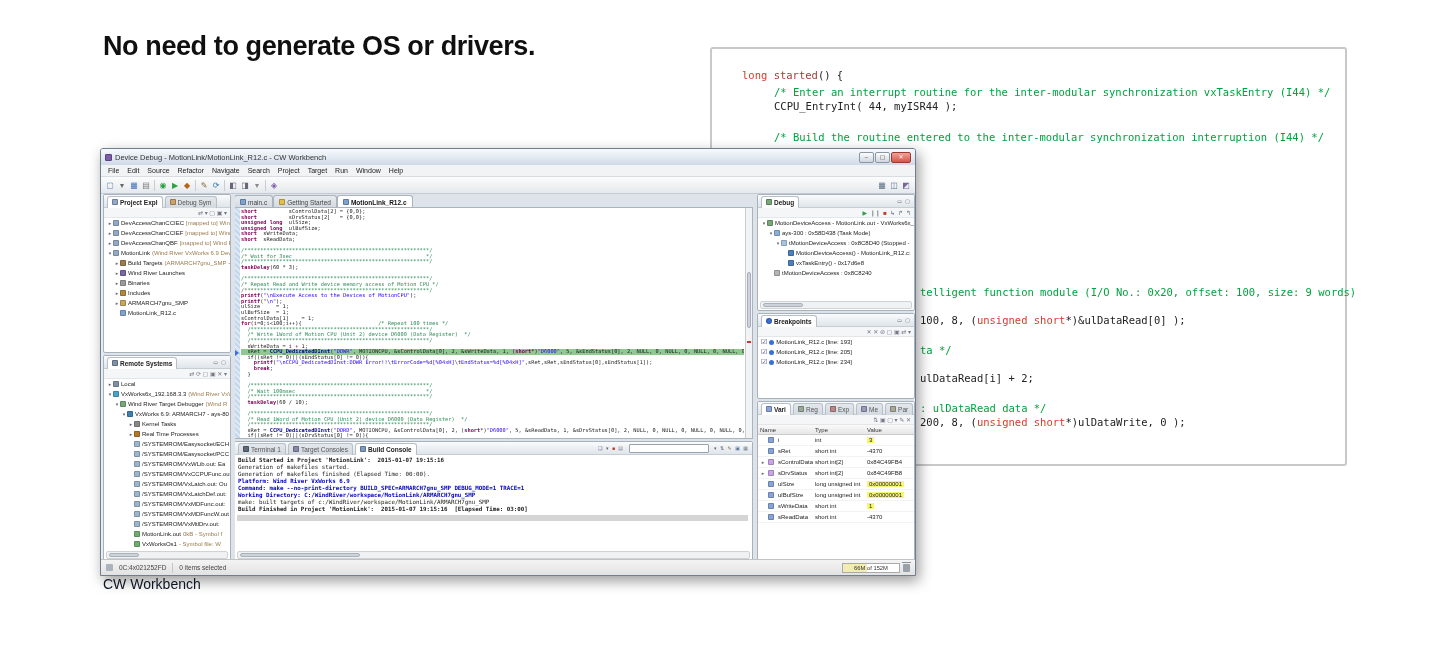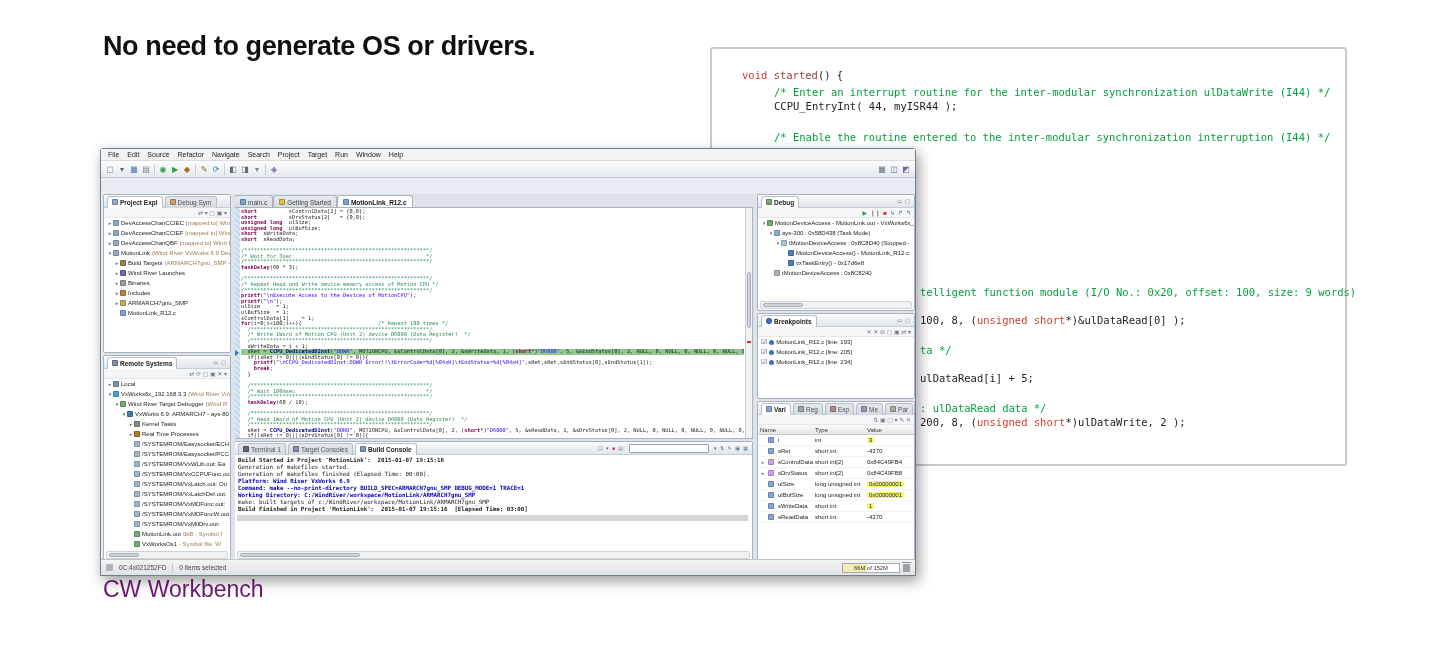--- a/index.html
+++ b/index.html
@@ -3,21 +3,21 @@
 <meta charset="utf-8">
 <style>
   *{margin:0;padding:0;box-sizing:border-box}
   html,body{width:1440px;height:650px;background:#fff;overflow:hidden;
     font-family:"Liberation Sans",sans-serif}
   .slide{position:relative;width:1440px;height:650px;background:#fff}
 
   
   .headline{position:absolute;left:103px;top:28px;font-size:27px;font-weight:bold;
     color:#101010;line-height:36px;letter-spacing:-0.4px}
-  .caption{position:absolute;left:103px;top:576px;font-size:23px;color:#701a75}
+  .caption{position:absolute;left:103px;top:576px;font-size:14px;color:#0f172a}
 
   
   .code-panel{position:absolute;left:710px;top:47px;width:637px;height:419px;
     background:#fff;border:2px solid #c9c9c9;border-radius:3px;z-index:1}
   .bp-line{position:absolute;white-space:pre;font-family:"DejaVu Sans Mono",monospace;
     font-size:10.5px;line-height:13px}
   .seg-p{color:#222}.seg-c{color:#00a33e}.seg-k{color:#d43d2a}.seg-f{color:#9e3b33}
 
   
   .ide{position:absolute;left:100px;top:148px;width:816px;height:428px;z-index:2;
@@ -141,34 +141,43 @@
 <body>
 
 <div class="slide">
 
   <div class="headline">
     <div>No need to generate OS or drivers.</div>
   </div>
 
   <div class="code-panel">
     <div id="codePanel" style="position:absolute;inset:0">
-        <div class="bp-line" style="left: 30px; top: 20px;"><span class="seg-k">void</span><span class="seg-p"> </span><span class="seg-f">started</span><span class="seg-p">() {</span></div>
-        <div class="bp-line" style="left: 62px; top: 37px;"><span class="seg-c">/* Enter an interrupt routine for the inter-modular synchronization ulDataWrite (I44) */</span></div>
+        <div class="bp-line" style="left: 30px; top: 20px;"><span class="seg-k">long</span><span class="seg-p"> </span><span class="seg-f">started</span><span class="seg-p">() {</span></div>
+        <div class="bp-line" style="left: 62px; top: 37px;"><span class="seg-c">/* Enter an interrupt routine for the inter-modular synchronization vxTaskEntry (I44) */</span></div>
         <div class="bp-line" style="left: 62px; top: 51px;"><span class="seg-p">CCPU_EntryInt( 44, myISR44 );</span></div>
-        <div class="bp-line" style="left: 62px; top: 82px;"><span class="seg-c">/* Enable the routine entered to the inter-modular synchronization interruption (I44) */</span></div>
+        <div class="bp-line" style="left: 62px; top: 82px;"><span class="seg-c">/* Build the routine entered to the inter-modular synchronization interruption (I44) */</span></div>
         <div class="bp-line" style="left: 208px; top: 237px;"><span class="seg-c">telligent function module (I/O No.: 0x20, offset: 100, size: 9 words)</span></div>
         <div class="bp-line" style="left: 208px; top: 265px;"><span class="seg-p">100, 8, (</span><span class="seg-k">unsigned short</span><span class="seg-p">*)&amp;ulDataRead[0] );</span></div>
         <div class="bp-line" style="left: 208px; top: 295px;"><span class="seg-c">ta */</span></div>
-        <div class="bp-line" style="left: 208px; top: 323px;"><span class="seg-p">ulDataRead[i] + 5;</span></div>
+        <div class="bp-line" style="left: 208px; top: 323px;"><span class="seg-p">ulDataRead[i] + 2;</span></div>
         <div class="bp-line" style="left: 208px; top: 353px;"><span class="seg-c">: ulDataRead data */</span></div>
-        <div class="bp-line" style="left: 208px; top: 367px;"><span class="seg-p">200, 8, (</span><span class="seg-k">unsigned short</span><span class="seg-p">*)ulDataWrite, 2 );</span></div>
+        <div class="bp-line" style="left: 208px; top: 367px;"><span class="seg-p">200, 8, (</span><span class="seg-k">unsigned short</span><span class="seg-p">*)ulDataWrite, 0 );</span></div>
       </div>
   </div>
 
   <div class="ide">
+    <div class="titlebar">
+      <span class="app-ico"></span>
+      <span>Device Debug - MotionLink/MotionLink_R12.c - CW Workbench</span>
+      <span class="winbtns" id="winBtns">
+          <span class="winbtn">–</span>
+          <span class="winbtn">▢</span>
+          <span class="winbtn close">✕</span>
+        </span>
+    </div>
     <div class="menubar" id="menuBar">
         <span class="menu-item">File</span>
         <span class="menu-item">Edit</span>
         <span class="menu-item">Source</span>
         <span class="menu-item">Refactor</span>
         <span class="menu-item">Navigate</span>
         <span class="menu-item">Search</span>
         <span class="menu-item">Project</span>
         <span class="menu-item">Target</span>
         <span class="menu-item">Run</span>

